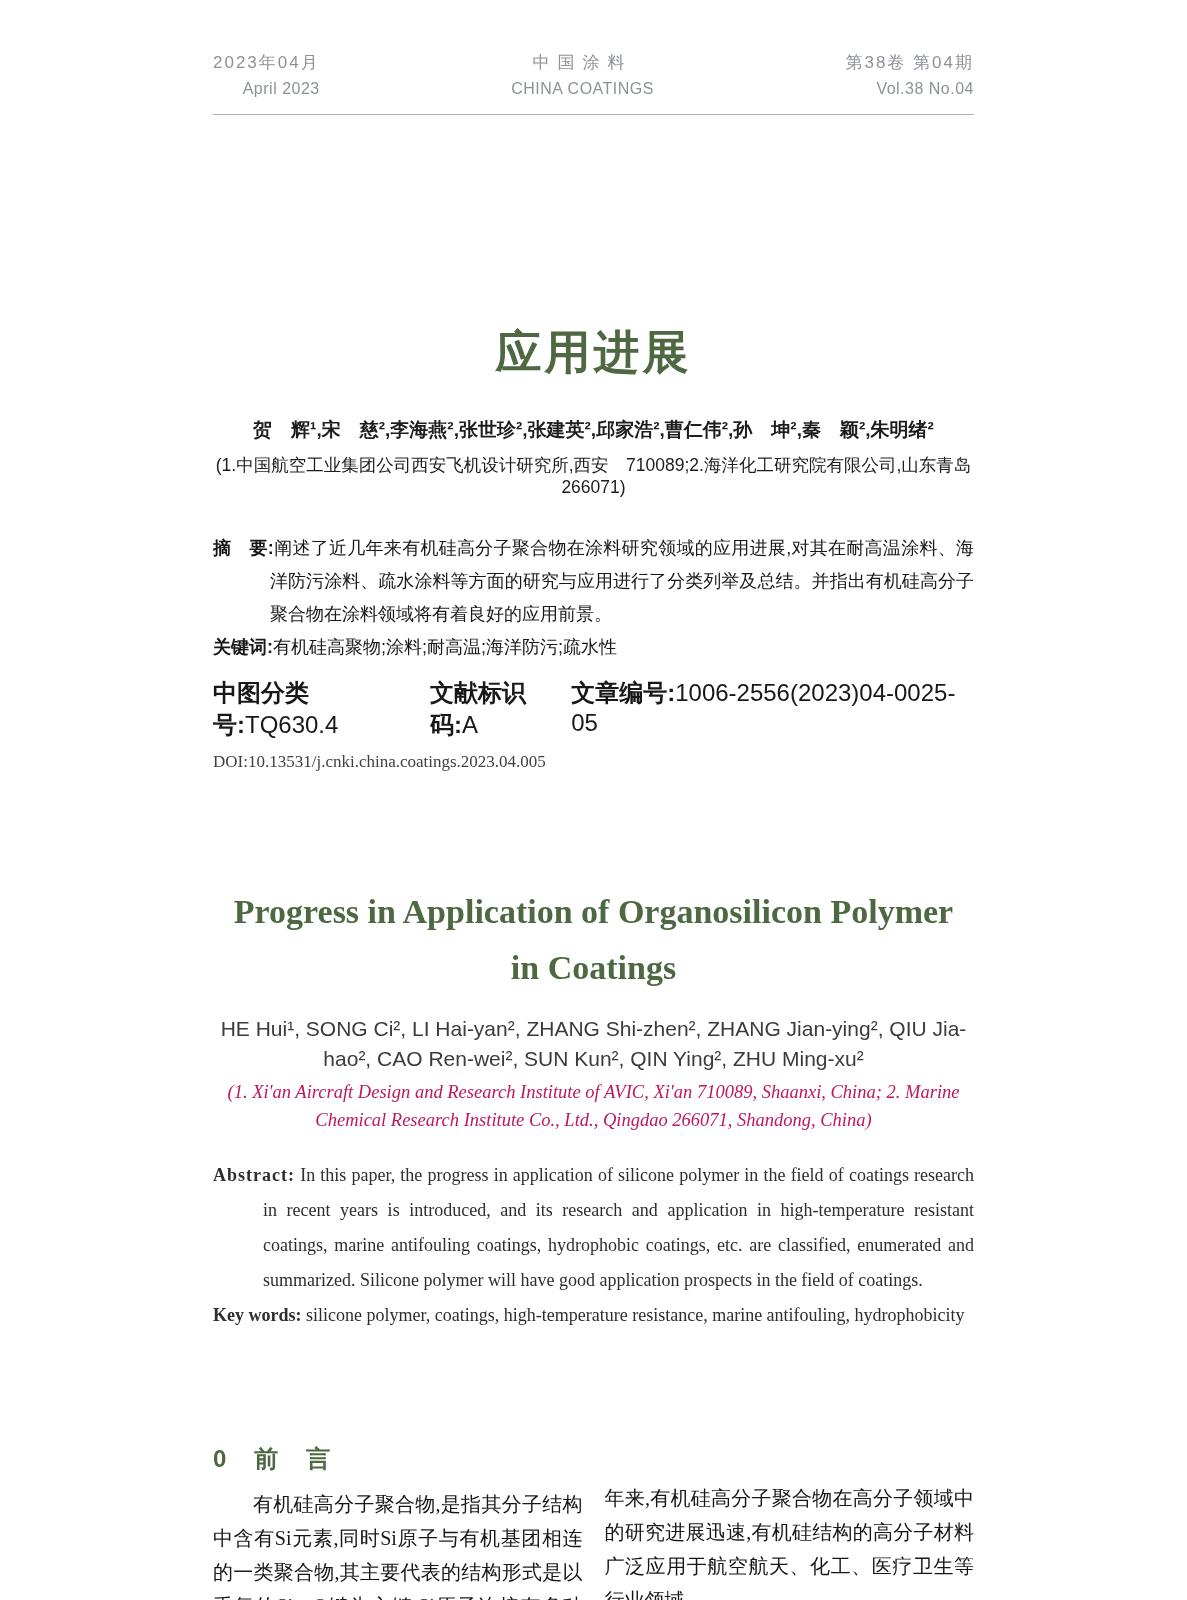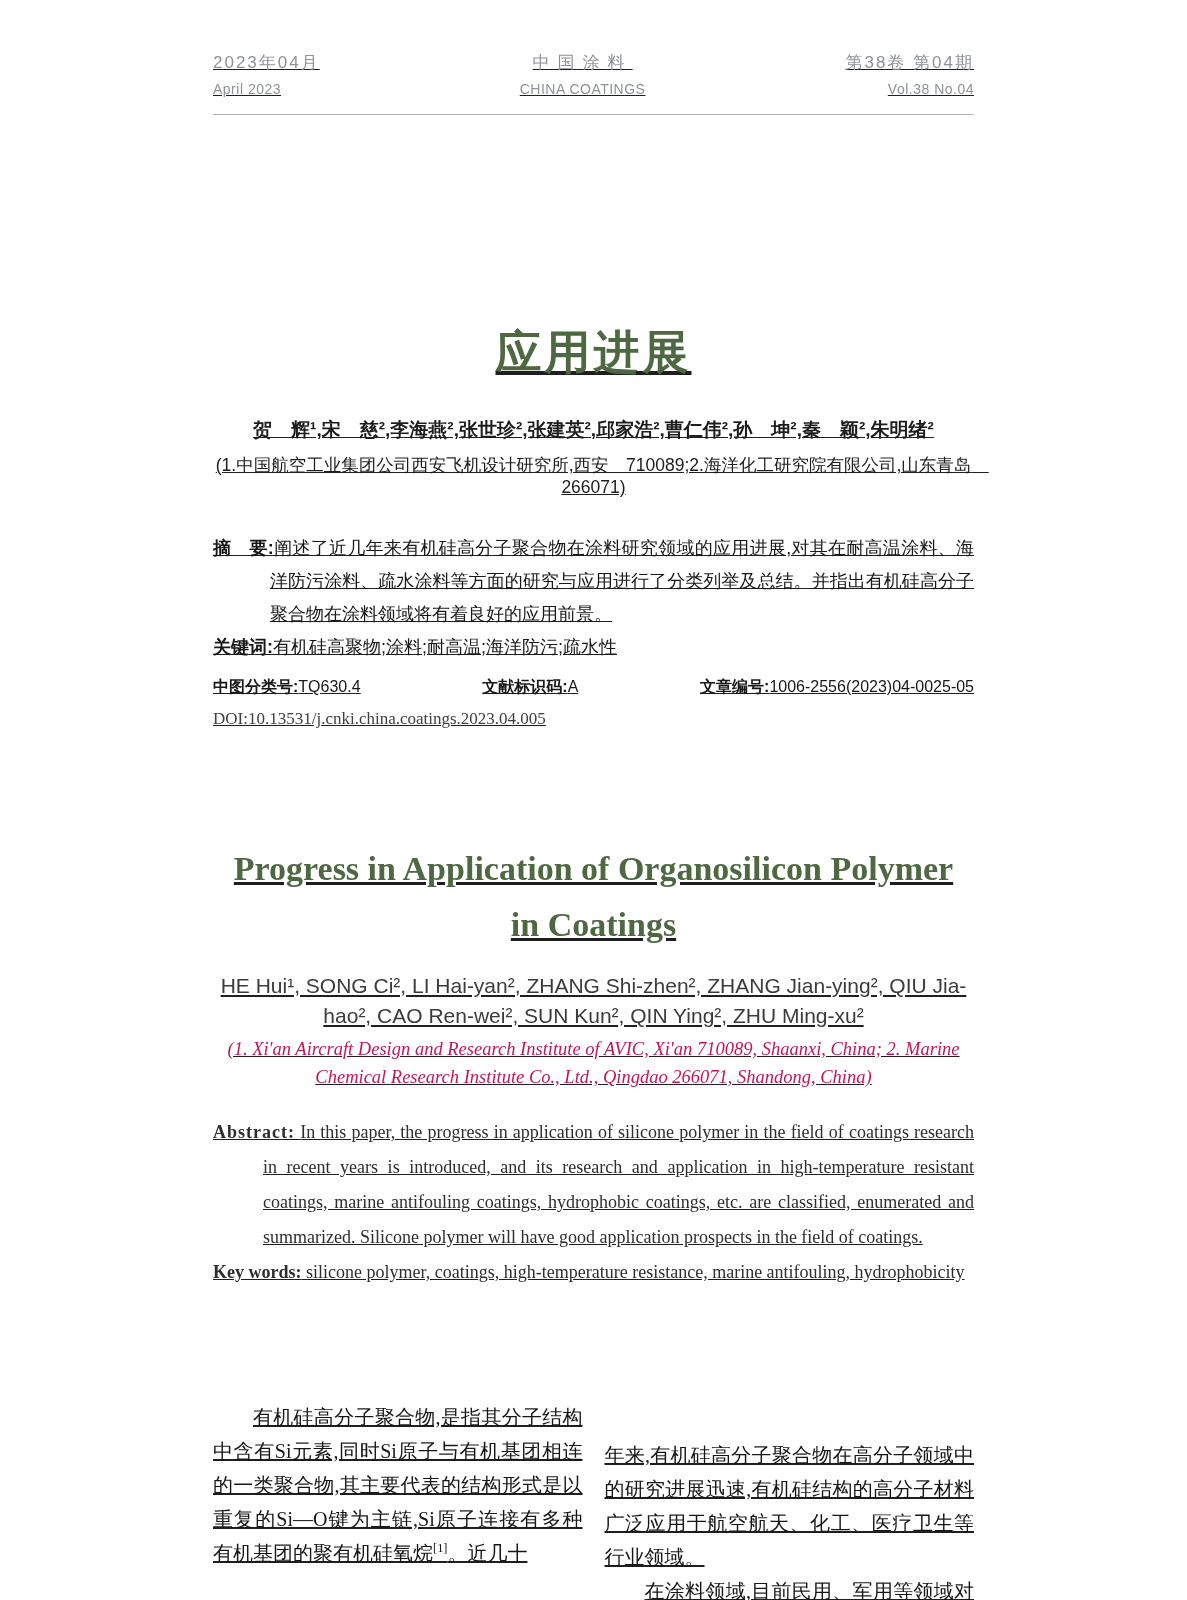--- a/index.html
+++ b/index.html
@@ -6,32 +6,32 @@
     --accent-green:#4e6942;
     --footer-navy:#35495e;
     --footer-blue:#3d6094;
     --page-blue:#2f508e;
   }
   *{margin:0;padding:0;box-sizing:border-box;}
   html,body{background:#ffffff;}
   body{font-family:"Liberation Sans",sans-serif;color:#1f1f1f;}
   .page{
     width:1027px;height:1600px;margin:0 auto;background:#fff;
-    padding:0 133px;overflow:hidden;position:relative;text-decoration:underline;
+    padding:0 133px;overflow:hidden;position:relative;
   }
   
   .journal-header{
     padding-top:50px;padding-bottom:12px;
     border-bottom:1px solid #aeb3b7;
     display:flex;justify-content:space-between;align-items:flex-end;
     color:#8d9299;
   }
   .jh-col{line-height:26px;}
   .jh-col .cn{font-size:17px;letter-spacing:2px;}
-  .jh-col .en{font-size:14px;letter-spacing:0.5px;}
+  .jh-col .en{font-size:16px;letter-spacing:0.5px;text-align:right;}
   .jh-center{text-align:center;}
   .jh-center .cn{letter-spacing:8px;}
   .jh-right{text-align:right;}
   
   .cn-title{
     margin-top:132px;text-align:center;color:var(--accent-green);
     font-size:46px;font-weight:bold;line-height:70px;letter-spacing:3px;
   }
   .cn-authors{
     margin-top:30px;text-align:center;font-size:19px;font-weight:bold;color:#1d1d1d;
@@ -44,21 +44,21 @@
   .cn-abstract{margin-top:34px;}
   .hang-cn{
     font-size:18px;line-height:33px;text-align:justify;color:#181818;
     padding-left:57px;text-indent:-57px;
   }
   .hang-cn .lbl{font-weight:bold;}
   .cn-keywords{font-size:18px;line-height:33px;color:#181818;}
   .cn-keywords .lbl{font-weight:bold;}
   .meta-row{
     margin-top:13px;display:flex;justify-content:space-between;
-    font-size:16px;color:#181818;
+    font-size:24px;color:#181818;
   }
   .meta-row .lbl{font-weight:bold;}
   .doi-line{
     margin-top:11px;font-family:"Liberation Serif",serif;
     font-size:17px;color:#404040;
   }
   
   .en-title{
     margin-top:112px;text-align:center;color:var(--accent-green);
     font-family:"Liberation Serif",serif;font-weight:bold;
@@ -147,20 +147,21 @@
   <div class="en-authors">HE Hui¹, SONG Ci², LI Hai-yan², ZHANG Shi-zhen², ZHANG Jian-ying², QIU Jia-hao², CAO Ren-wei², SUN Kun², QIN Ying², ZHU Ming-xu²</div>
   <div class="en-affiliation">(1. Xi'an Aircraft Design and Research Institute of AVIC, Xi'an 710089, Shaanxi, China; 2. Marine Chemical Research Institute Co., Ltd., Qingdao 266071, Shandong, China)</div>
 
   <div class="en-abstract">
     <p class="hang-en"><span class="lbl">Abstract:</span> <span>In this paper, the progress in application of silicone polymer in the field of coatings research in recent years is introduced, and its research and application in high-temperature resistant coatings, marine antifouling coatings, hydrophobic coatings, etc. are classified, enumerated and summarized. Silicone polymer will have good application prospects in the field of coatings.</span></p>
     <p class="en-keywords"><span class="lbl">Key words:</span> <span>silicone polymer, coatings, high-temperature resistance, marine antifouling, hydrophobicity</span></p>
   </div>
 
   <div class="body-cols">
     <div class="col col-left">
+      <h3 class="sec-heading">0　前　言</h3>
       <p class="body-par indent"><span>有机硅高分子聚合物,是指其分子结构中含有Si元素,同时Si原子与有机基团相连的一类聚合物,其主要代表的结构形式是以重复的Si—O键为主链,Si原子连接有多种有机基团的聚有机硅氧烷</span><sup>[1]</sup><span>。近几十</span></p>
     </div>
     <div class="col col-right">
       <p class="body-par">年来,有机硅高分子聚合物在高分子领域中的研究进展迅速,有机硅结构的高分子材料广泛应用于航空航天、化工、医疗卫生等行业领域。</p>
       <p class="body-par indent">在涂料领域,目前民用、军用等领域对涂料性能的要求越来越高,建筑、海洋、天空等方面需要所使用</p>
     </div>
   </div>
 
 </div>
 

